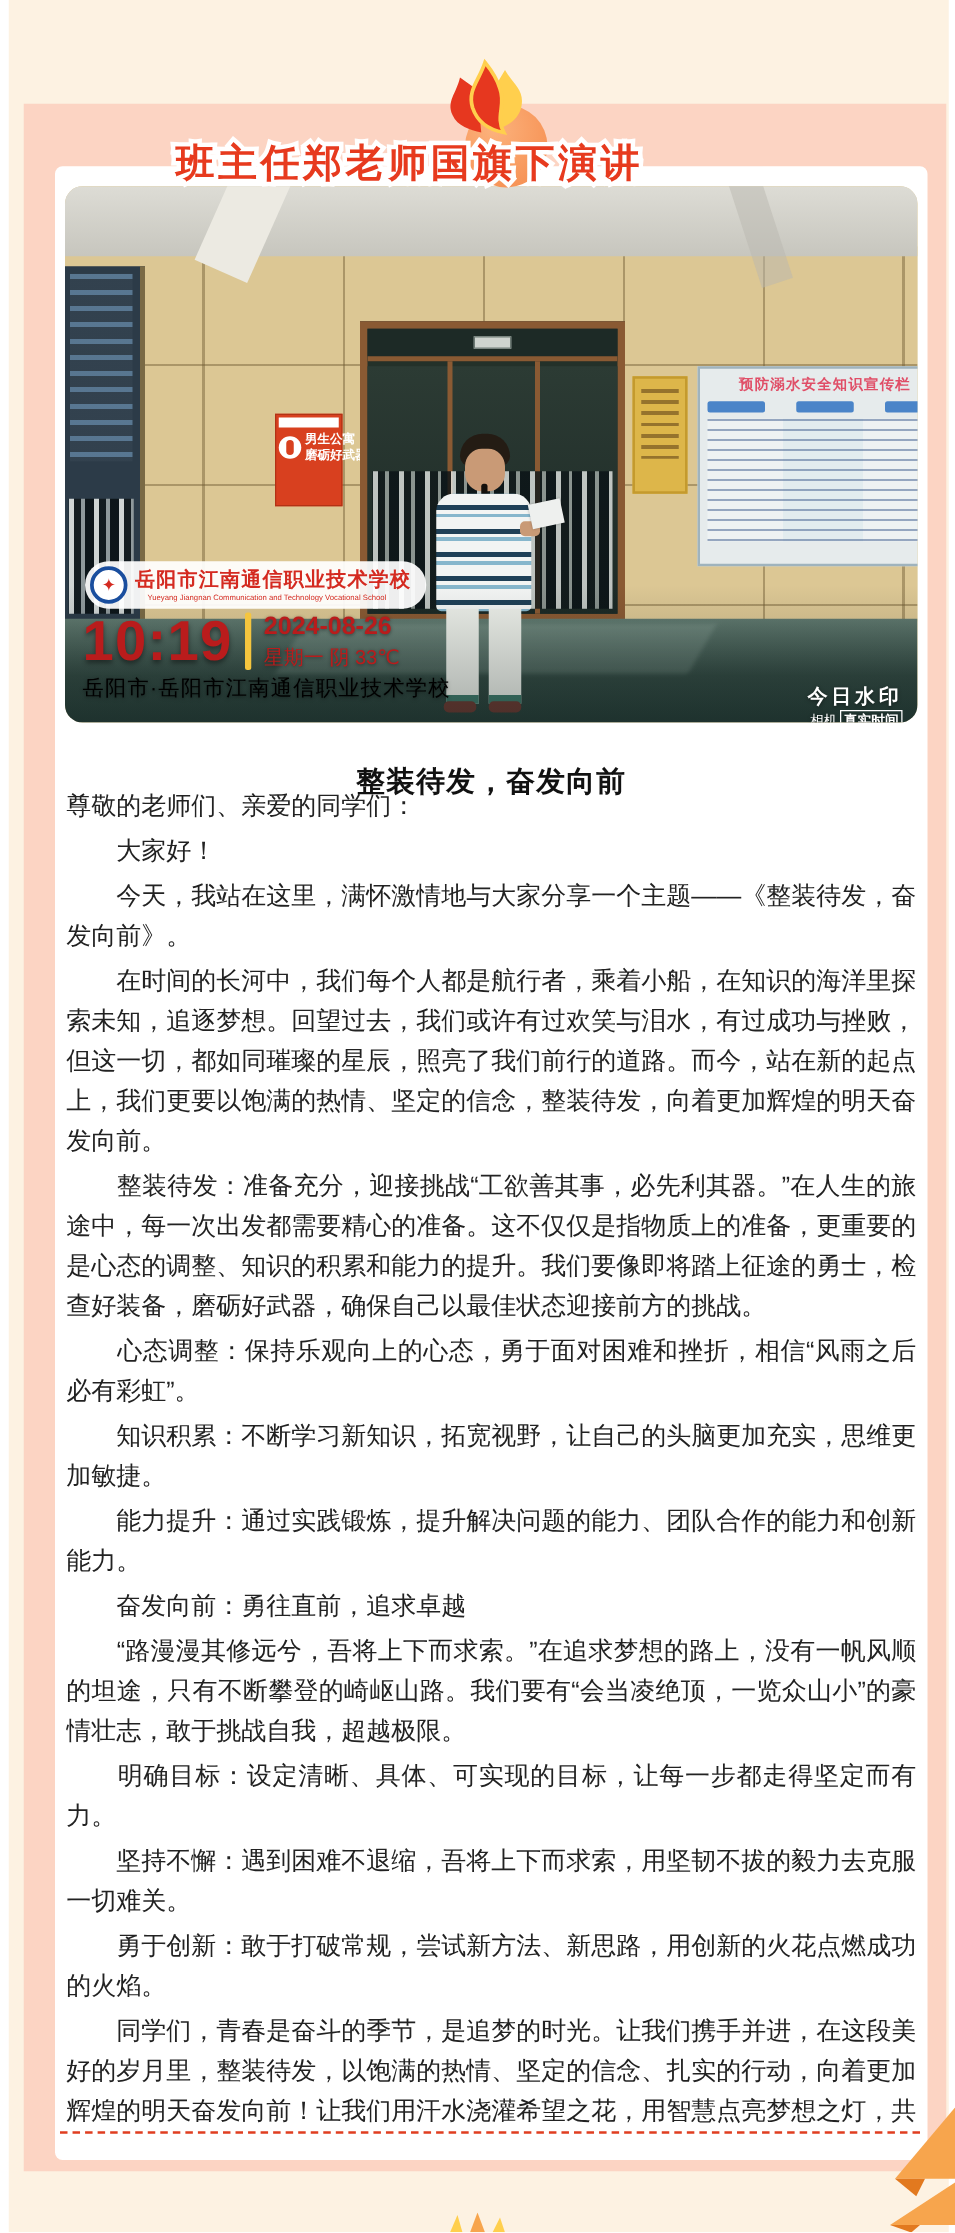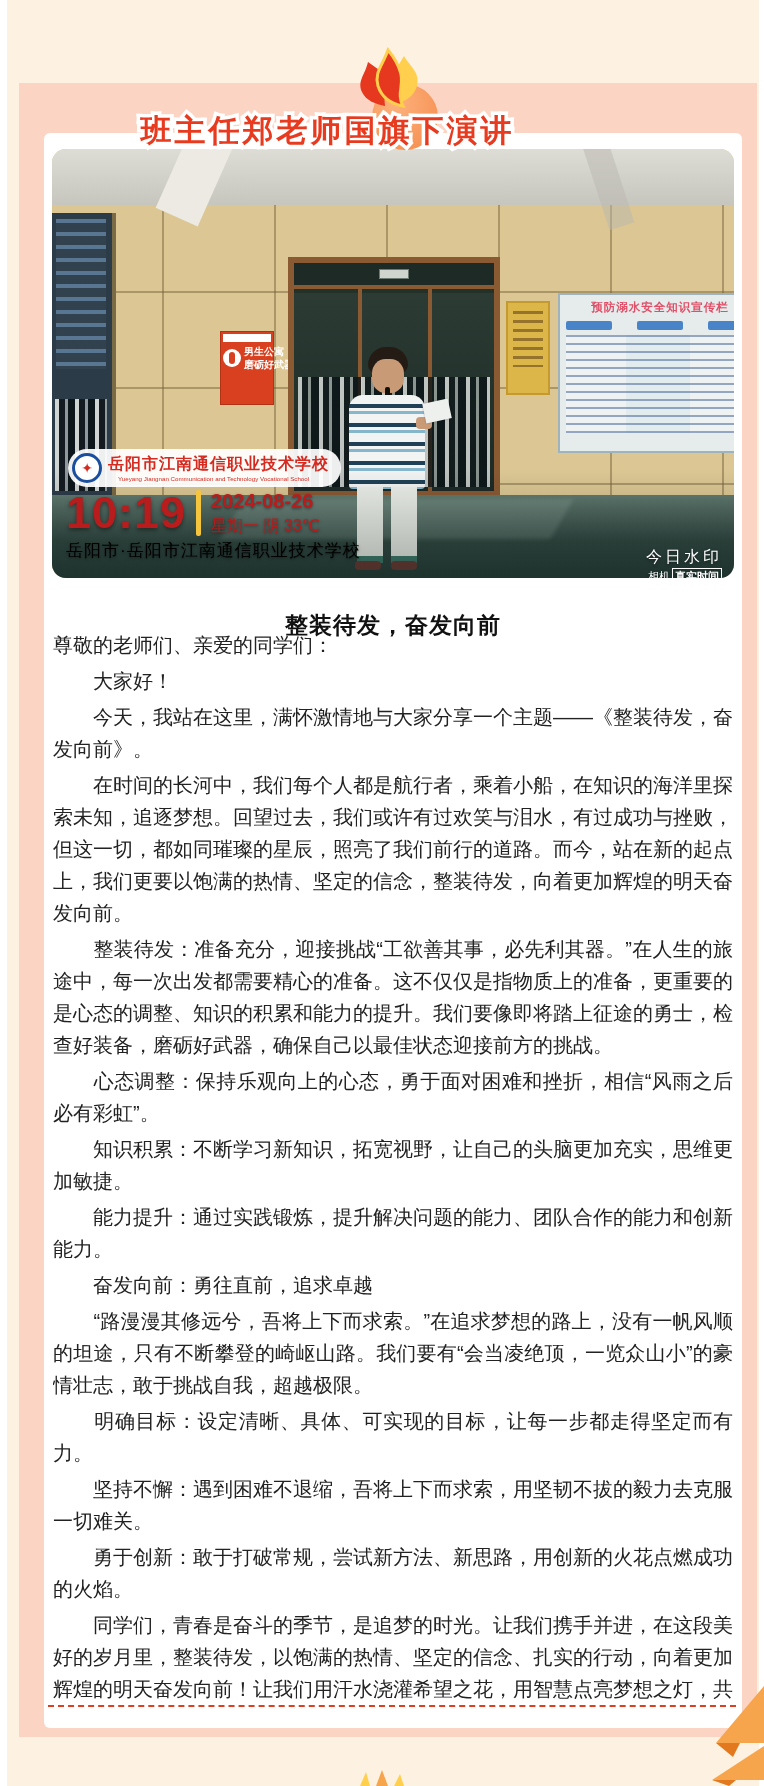--- a/index.html
+++ b/index.html
@@ -98,21 +98,21 @@
   .badge-en{color:#d42a20;font-size:6.5px;white-space:nowrap;transform:scale(.95);transform-origin:left;}
   .time-block{position:absolute;left:14px;top:338px;display:flex;align-items:center;gap:10px;color:#b91c1c;}
   .time-big{font-size:45px;font-weight:bold;letter-spacing:1px;text-shadow:0 2px 4px rgba(0,0,0,.45);}
   .time-bar{width:5px;height:46px;background:#f5c53e;border-radius:2px;flex:none;}
   .time-right{display:flex;flex-direction:column;gap:3px;text-shadow:0 1px 3px rgba(0,0,0,.45);}
   .time-date{font-size:20px;font-weight:bold;}
   .time-week{font-size:16px;}
   .wm-location{position:absolute;left:14px;top:390px;color:#000000;font-size:17px;letter-spacing:1px;
         text-shadow:0 1px 3px rgba(0,0,0,.5);}
   .wm-brand{position:absolute;right:12px;top:398px;color:#fff;text-align:right;text-shadow:0 1px 3px rgba(0,0,0,.5);}
-  .wm-brand-1{font-size:16px;font-weight:normal;letter-spacing:3px;}
+  .wm-brand-1{font-size:16px;font-weight:bold;letter-spacing:3px;}
   .wm-brand-2{font-size:11px;margin-top:0;}
   .wm-tag{display:inline-block;border:1px solid #fff;padding:0 2px;margin-left:2px;font-weight:bold;}
 
   
   .article-title{position:absolute;left:0;top:458px;width:100%;text-align:center;
         font-size:23px;font-weight:bold;color:#111;letter-spacing:1px;}
   .article-body{position:absolute;left:9px;top:496px;width:680px;height:1070px;overflow:hidden;
         font-size:20px;line-height:32px;color:#222;text-align:justify;}
   .article-body .para{margin:0 0 4px 0;}
   .dashed-line{position:absolute;left:4px;top:1572px;width:688px;border-top:2px dashed #e03e20;}

